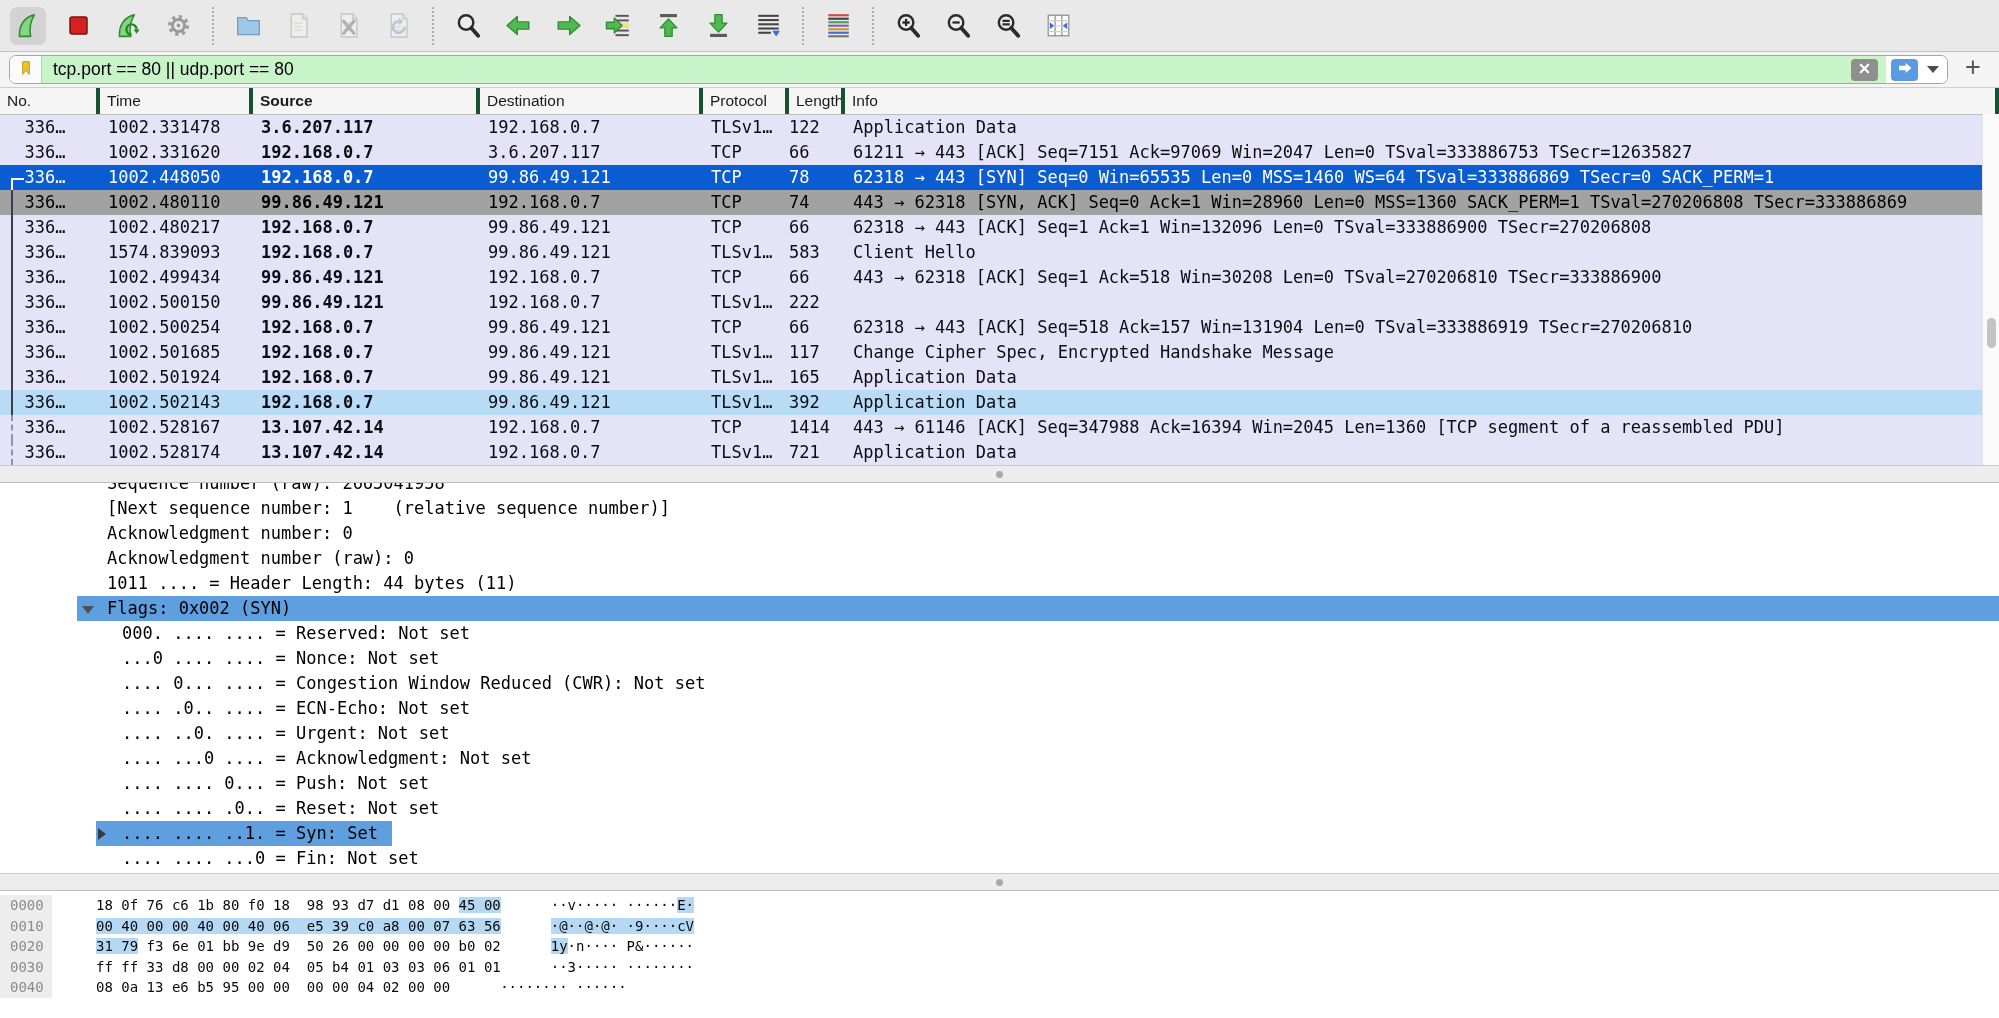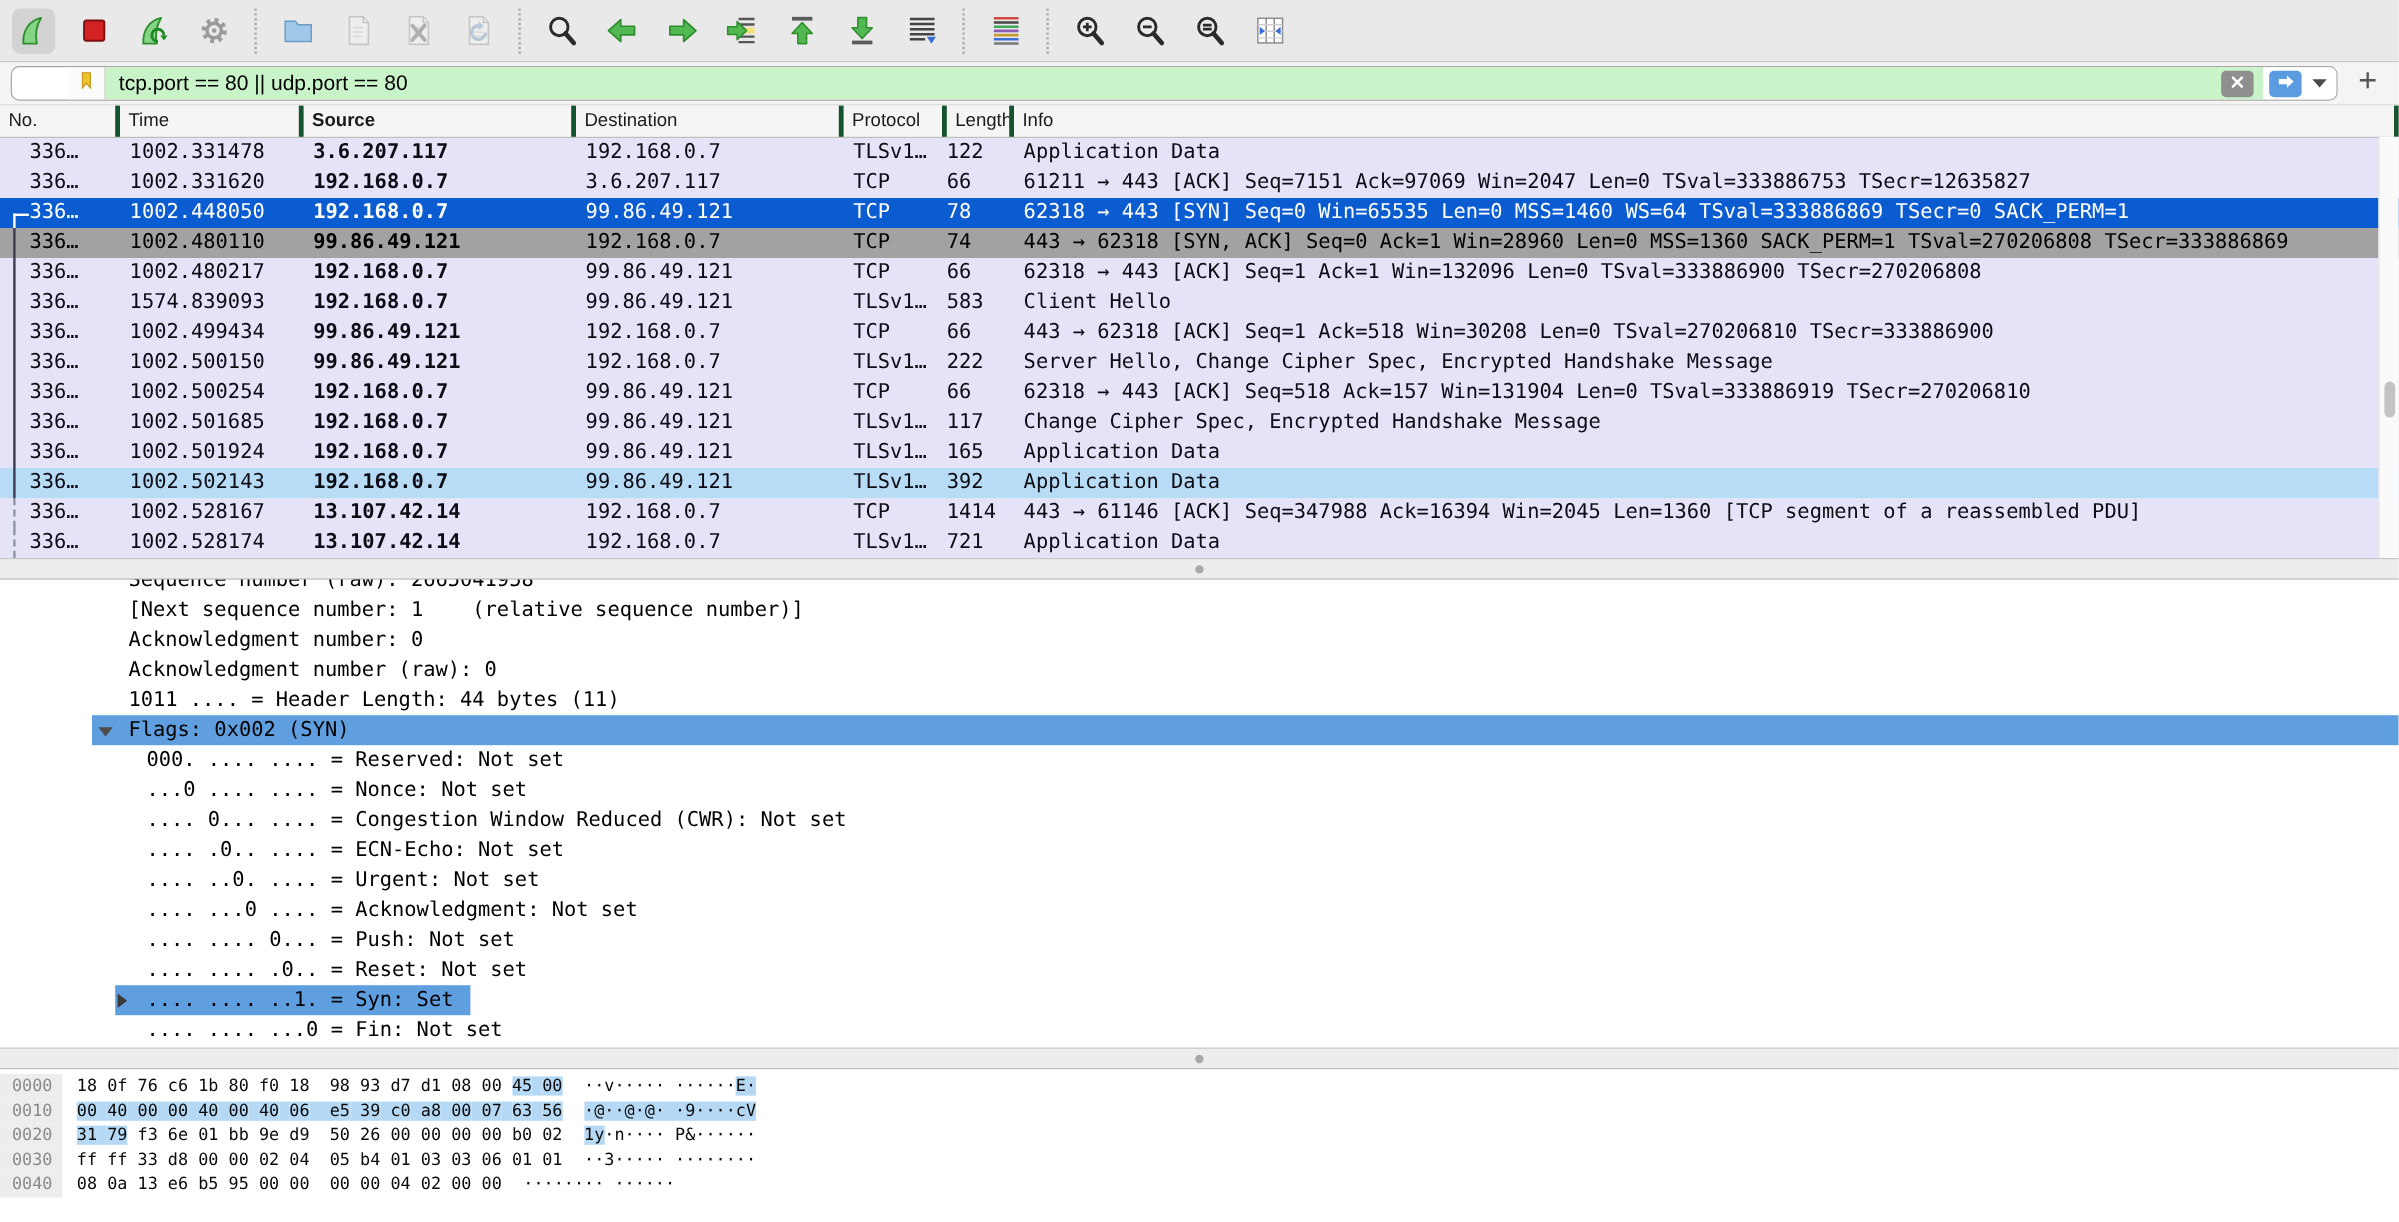--- a/index.html
+++ b/index.html
@@ -9,21 +9,21 @@
   
   .toolbar{height:51px;flex:none;background:var(--toolbar-bg,#e9e9e9);border-bottom:1px solid #c2c2c2;display:flex;align-items:center;padding:0 10px;gap:14px;}
   .tb-btn{width:36px;height:38px;flex:none;display:flex;align-items:center;justify-content:center;background:transparent;border:none;padding:0;}
   .tb-btn svg{width:29px;height:29px;display:block;}
   .tb-btn.active{background:#d3d3d3;border-radius:7px;}
   .tb-btn.disabled{opacity:.45;}
   .tb-sep{width:0;height:38px;border-left:2px dotted #adadad;margin:0 2px;flex:none;}
 
   
   .filter-row{height:35px;flex:none;background:#f4f4f4;border-bottom:1px solid #cfcfcf;display:flex;align-items:center;padding:0 9px;gap:12px;}
-  .filter-box{flex:1;height:27px;display:flex;align-items:stretch;border:1px solid #a6a6a6;border-radius:7px;overflow:hidden;background:#fff;padding-left:46px;}
+  .filter-box{flex:1;height:27px;display:flex;align-items:stretch;border:1px solid #a6a6a6;border-radius:7px;overflow:hidden;background:#fff;}
   .fb-bookmark{width:31px;flex:none;display:flex;align-items:center;justify-content:center;background:#fbfbfb;border-right:1px solid #c6c6c6;}
   .fb-green{flex:1;display:flex;align-items:center;background:var(--filter-green,#c9f3c9);padding:0 6px 0 11px;}
   .fb-text{font-size:17.5px;color:#000;white-space:pre;flex:1;}
   .fb-sq{width:27px;height:22px;border-radius:4px;border:none;display:flex;align-items:center;justify-content:center;flex:none;padding:0;}
   .fb-clear{background:#8f8f8f;margin-right:2px;}
   .fb-apply{background:#5b9be0;}
   .fb-right{display:flex;align-items:center;background:#fff;padding:0 8px 0 5px;gap:9px;}
   .fb-caret{width:0;height:0;border-left:6px solid transparent;border-right:6px solid transparent;border-top:7px solid #4c4c4c;}
   .filter-add{width:30px;height:30px;flex:none;background:none;border:none;font-size:27px;line-height:27px;color:#565656;display:flex;align-items:center;justify-content:center;padding:0 4px 4px 0;}
 
@@ -65,21 +65,21 @@
   .d-txt{display:inline-block;height:100%;}
   .d-txt.hl-text{background:var(--details-highlight,#5f9fe0);margin-left:-26px;padding-left:26px;padding-right:14px;}
   .tri{position:absolute;top:50%;width:0;height:0;}
   .tri-down{border-left:6.5px solid transparent;border-right:6.5px solid transparent;border-top:8px solid #4e4e4e;margin-top:-3px;}
   .tri-right{border-top:6.5px solid transparent;border-bottom:6.5px solid transparent;border-left:8px solid #3a3a3a;margin-top:-6px;}
   .lvl1 .tri{left:38px;}
   .lvl2 .tri{left:98px;z-index:2;}
 
   
   .hexpane{flex:1;background:#fff;font-family:"DejaVu Sans Mono",monospace;font-size:14px;color:#0a0a0a;padding-top:4px;overflow:hidden;}
-  .hx-row{height:20.6px;line-height:20.6px;white-space:pre;display:flex;}
+  .hx-row{height:20.6px;line-height:20.6px;white-space:pre;display:flex;gap:32px;}
   .hx-off{width:42px;flex:none;background:#ededed;color:#8a8a8a;padding-left:10px;}
   .hx-bytes{padding-left:12px;flex:none;}
   .hx-ascii{padding-left:18px;flex:none;}
   .hl{background:var(--hex-highlight,#b5d9f5);}
 </style>
 </head>
 <body>
 
 <div class="window">
 
@@ -331,21 +331,21 @@
         <div class="pl-h c6">Info</div>
       </div>
     <div class="pl-rows" id="pl-rows">
         <div class="pl-row r-normal"><div class="c0">336…</div><div class="c1">1002.331478</div><div class="c2">3.6.207.117</div><div class="c3">192.168.0.7</div><div class="c4">TLSv1…</div><div class="c5">122</div><div class="c6">Application Data</div></div>
         <div class="pl-row r-normal"><div class="c0">336…</div><div class="c1">1002.331620</div><div class="c2">192.168.0.7</div><div class="c3">3.6.207.117</div><div class="c4">TCP</div><div class="c5">66</div><div class="c6">61211 → 443 [ACK] Seq=7151 Ack=97069 Win=2047 Len=0 TSval=333886753 TSecr=12635827</div></div>
         <div class="pl-row r-selected"><div class="c0">336…</div><div class="c1">1002.448050</div><div class="c2">192.168.0.7</div><div class="c3">99.86.49.121</div><div class="c4">TCP</div><div class="c5">78</div><div class="c6">62318 → 443 [SYN] Seq=0 Win=65535 Len=0 MSS=1460 WS=64 TSval=333886869 TSecr=0 SACK_PERM=1</div><span class="rel rel-first"></span></div>
         <div class="pl-row r-gray"><div class="c0">336…</div><div class="c1">1002.480110</div><div class="c2">99.86.49.121</div><div class="c3">192.168.0.7</div><div class="c4">TCP</div><div class="c5">74</div><div class="c6">443 → 62318 [SYN, ACK] Seq=0 Ack=1 Win=28960 Len=0 MSS=1360 SACK_PERM=1 TSval=270206808 TSecr=333886869</div><span class="rel rel-line"></span></div>
         <div class="pl-row r-normal"><div class="c0">336…</div><div class="c1">1002.480217</div><div class="c2">192.168.0.7</div><div class="c3">99.86.49.121</div><div class="c4">TCP</div><div class="c5">66</div><div class="c6">62318 → 443 [ACK] Seq=1 Ack=1 Win=132096 Len=0 TSval=333886900 TSecr=270206808</div><span class="rel rel-line"></span></div>
         <div class="pl-row r-normal"><div class="c0">336…</div><div class="c1">1574.839093</div><div class="c2">192.168.0.7</div><div class="c3">99.86.49.121</div><div class="c4">TLSv1…</div><div class="c5">583</div><div class="c6">Client Hello</div><span class="rel rel-line"></span></div>
         <div class="pl-row r-normal"><div class="c0">336…</div><div class="c1">1002.499434</div><div class="c2">99.86.49.121</div><div class="c3">192.168.0.7</div><div class="c4">TCP</div><div class="c5">66</div><div class="c6">443 → 62318 [ACK] Seq=1 Ack=518 Win=30208 Len=0 TSval=270206810 TSecr=333886900</div><span class="rel rel-line"></span></div>
-        <div class="pl-row r-normal"><div class="c0">336…</div><div class="c1">1002.500150</div><div class="c2">99.86.49.121</div><div class="c3">192.168.0.7</div><div class="c4">TLSv1…</div><div class="c5">222</div><div class="c6">Server Hello, Change Cipher Spec, Encrypted Handshake Message</div><span class="rel rel-line"></span></div>
+        <div class="pl-row r-normal"><div class="c0">336…</div><div class="c1">1002.500150</div><div class="c2">99.86.49.121</div><div class="c3">192.168.0.7</div><div class="c4">TLSv1…</div><div class="c5">222</div><span class="rel rel-line"></span></div>
         <div class="pl-row r-normal"><div class="c0">336…</div><div class="c1">1002.500254</div><div class="c2">192.168.0.7</div><div class="c3">99.86.49.121</div><div class="c4">TCP</div><div class="c5">66</div><div class="c6">62318 → 443 [ACK] Seq=518 Ack=157 Win=131904 Len=0 TSval=333886919 TSecr=270206810</div><span class="rel rel-line"></span></div>
         <div class="pl-row r-normal"><div class="c0">336…</div><div class="c1">1002.501685</div><div class="c2">192.168.0.7</div><div class="c3">99.86.49.121</div><div class="c4">TLSv1…</div><div class="c5">117</div><div class="c6">Change Cipher Spec, Encrypted Handshake Message</div><span class="rel rel-line"></span></div>
         <div class="pl-row r-normal"><div class="c0">336…</div><div class="c1">1002.501924</div><div class="c2">192.168.0.7</div><div class="c3">99.86.49.121</div><div class="c4">TLSv1…</div><div class="c5">165</div><div class="c6">Application Data</div><span class="rel rel-line"></span></div>
         <div class="pl-row r-blue"><div class="c0">336…</div><div class="c1">1002.502143</div><div class="c2">192.168.0.7</div><div class="c3">99.86.49.121</div><div class="c4">TLSv1…</div><div class="c5">392</div><div class="c6">Application Data</div><span class="rel rel-line"></span></div>
         <div class="pl-row r-normal"><div class="c0">336…</div><div class="c1">1002.528167</div><div class="c2">13.107.42.14</div><div class="c3">192.168.0.7</div><div class="c4">TCP</div><div class="c5">1414</div><div class="c6">443 → 61146 [ACK] Seq=347988 Ack=16394 Win=2045 Len=1360 [TCP segment of a reassembled PDU]</div><span class="rel rel-dashed"></span></div>
         <div class="pl-row r-normal"><div class="c0">336…</div><div class="c1">1002.528174</div><div class="c2">13.107.42.14</div><div class="c3">192.168.0.7</div><div class="c4">TLSv1…</div><div class="c5">721</div><div class="c6">Application Data</div><span class="rel rel-dashed"></span></div>
       </div>
     <div class="pl-scroll">
       <div class="pl-thumb"></div>
     </div>

